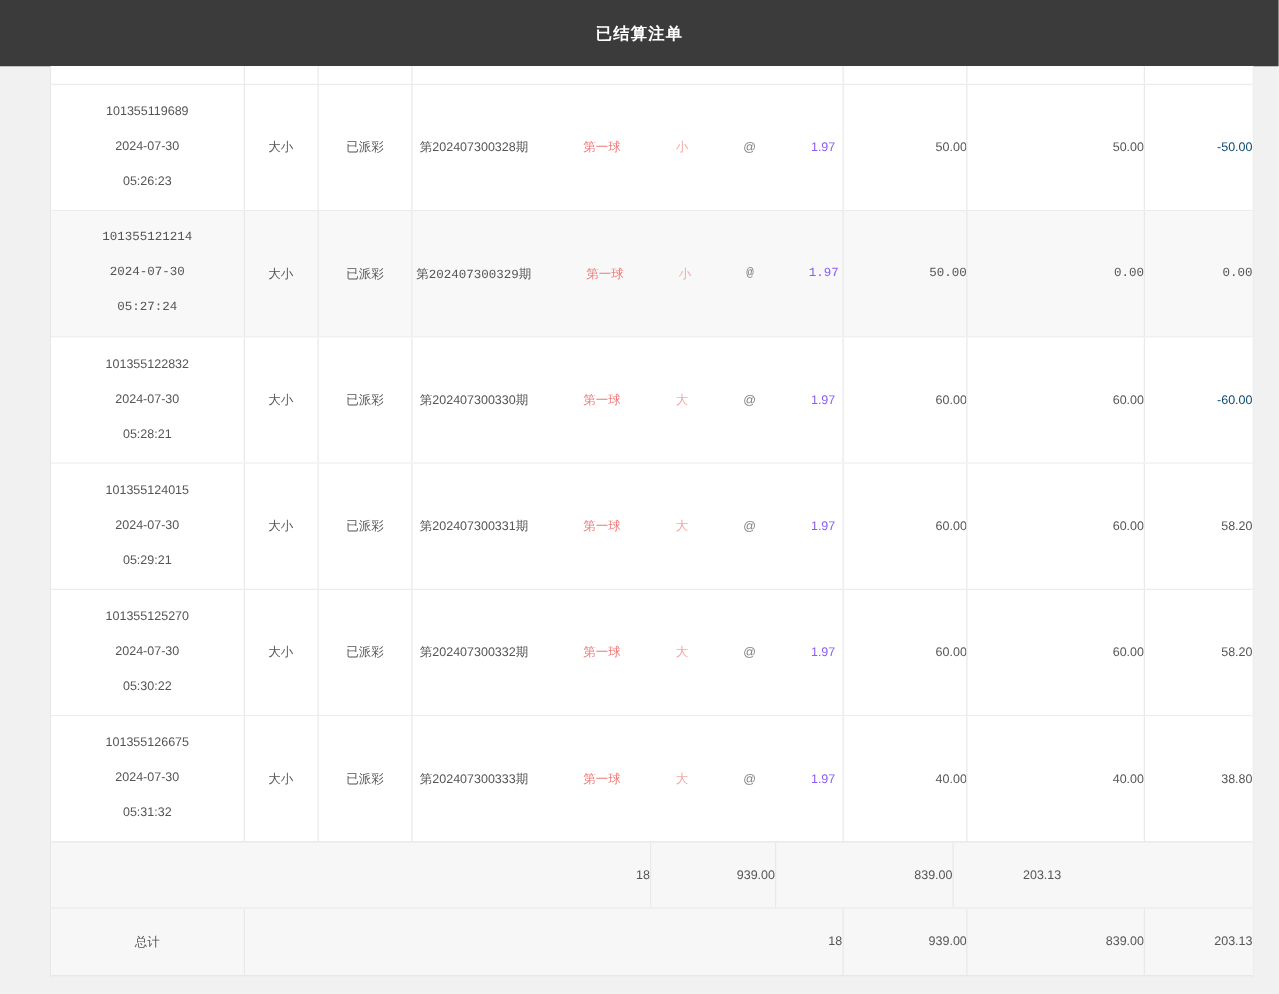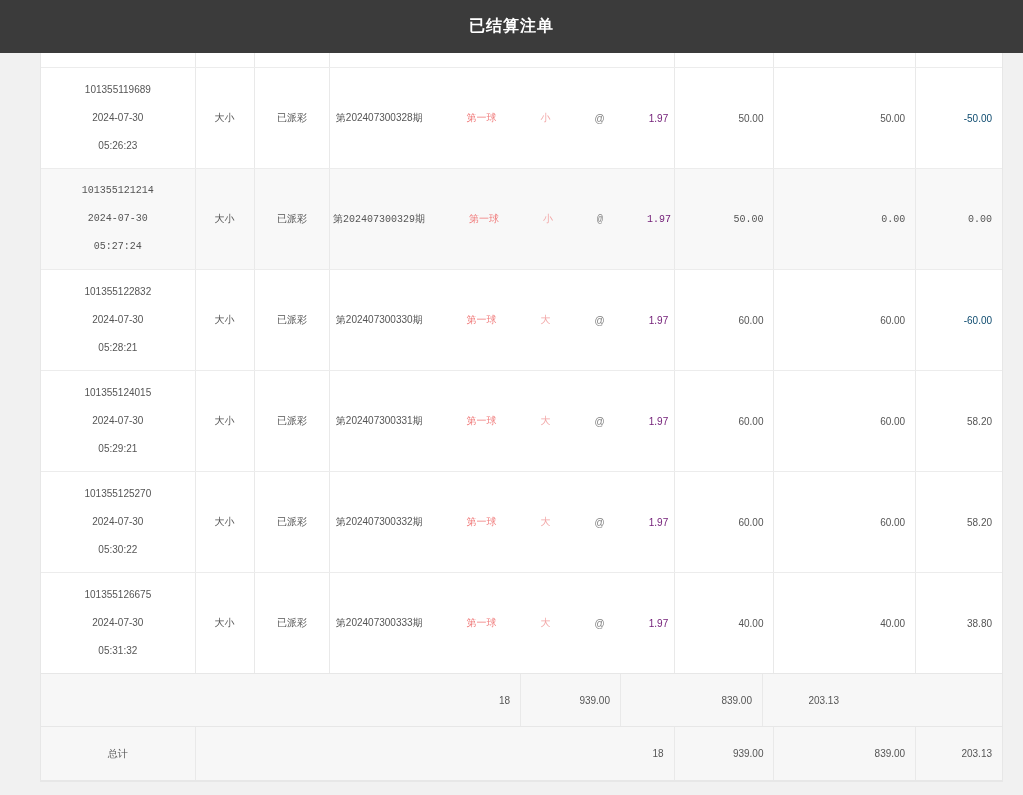--- a/index.html
+++ b/index.html
@@ -8,21 +8,21 @@
     background: #f1f1f1;
     font-family: "Liberation Sans", "DejaVu Sans", sans-serif;
     overflow: hidden;
   }
   .titlebar {
     width: 1023px; height: 53px;
     background: #3b3b3b;
     display: flex; align-items: center; justify-content: center;
   }
   .titlebar .title {
-    color: #ffffff; font-size: 16px; font-weight: bold; letter-spacing: 1px;
+    color: #ffffff; font-size: 13px; font-weight: bold; letter-spacing: 1px;
   }
   .table-wrap {
     margin-left: 40px;
     width: 963px;
     background: #ffffff;
     border-left: 1px solid #e7e7e7;
     border-right: 1px solid #e7e7e7;
     border-bottom: 1px solid #e7e7e7;
   }
   .tr {
@@ -44,27 +44,27 @@
   }
   .td:last-child { border-right: none; }
   .c1 { width: 155px; }
   .c2 { width: 59px; }
   .c3 { width: 76px; }
   .c4 { width: 345px; gap: 44px; }
   .c5 { width: 100px; }
   .c6 { width: 142px; }
   .c7 { width: 86px; }
   .cmerge { width: 480px; }
-  .num { justify-content: flex-end; padding-right: 10px; }
+  .num { justify-content: flex-end; }
   .id-cell { flex-direction: column; line-height: 28px; text-align: center; }
   .detail span + span { margin-left: 0; }
   .red-target { color: #f07a7a; }
   .red-option { color: #f2a7a7; }
   .at-sign { color: #808080; }
-  .red-odds { color: #701a75; }
+  .red-odds { color: #8b5cf6; }
   .neg { color: #0c4a6e; }
   .summary .label-cell { justify-content: center; }
 </style>
 </head>
 <body>
 
 <div class="titlebar">
   <div class="title">已结算注单</div>
 </div>
 

